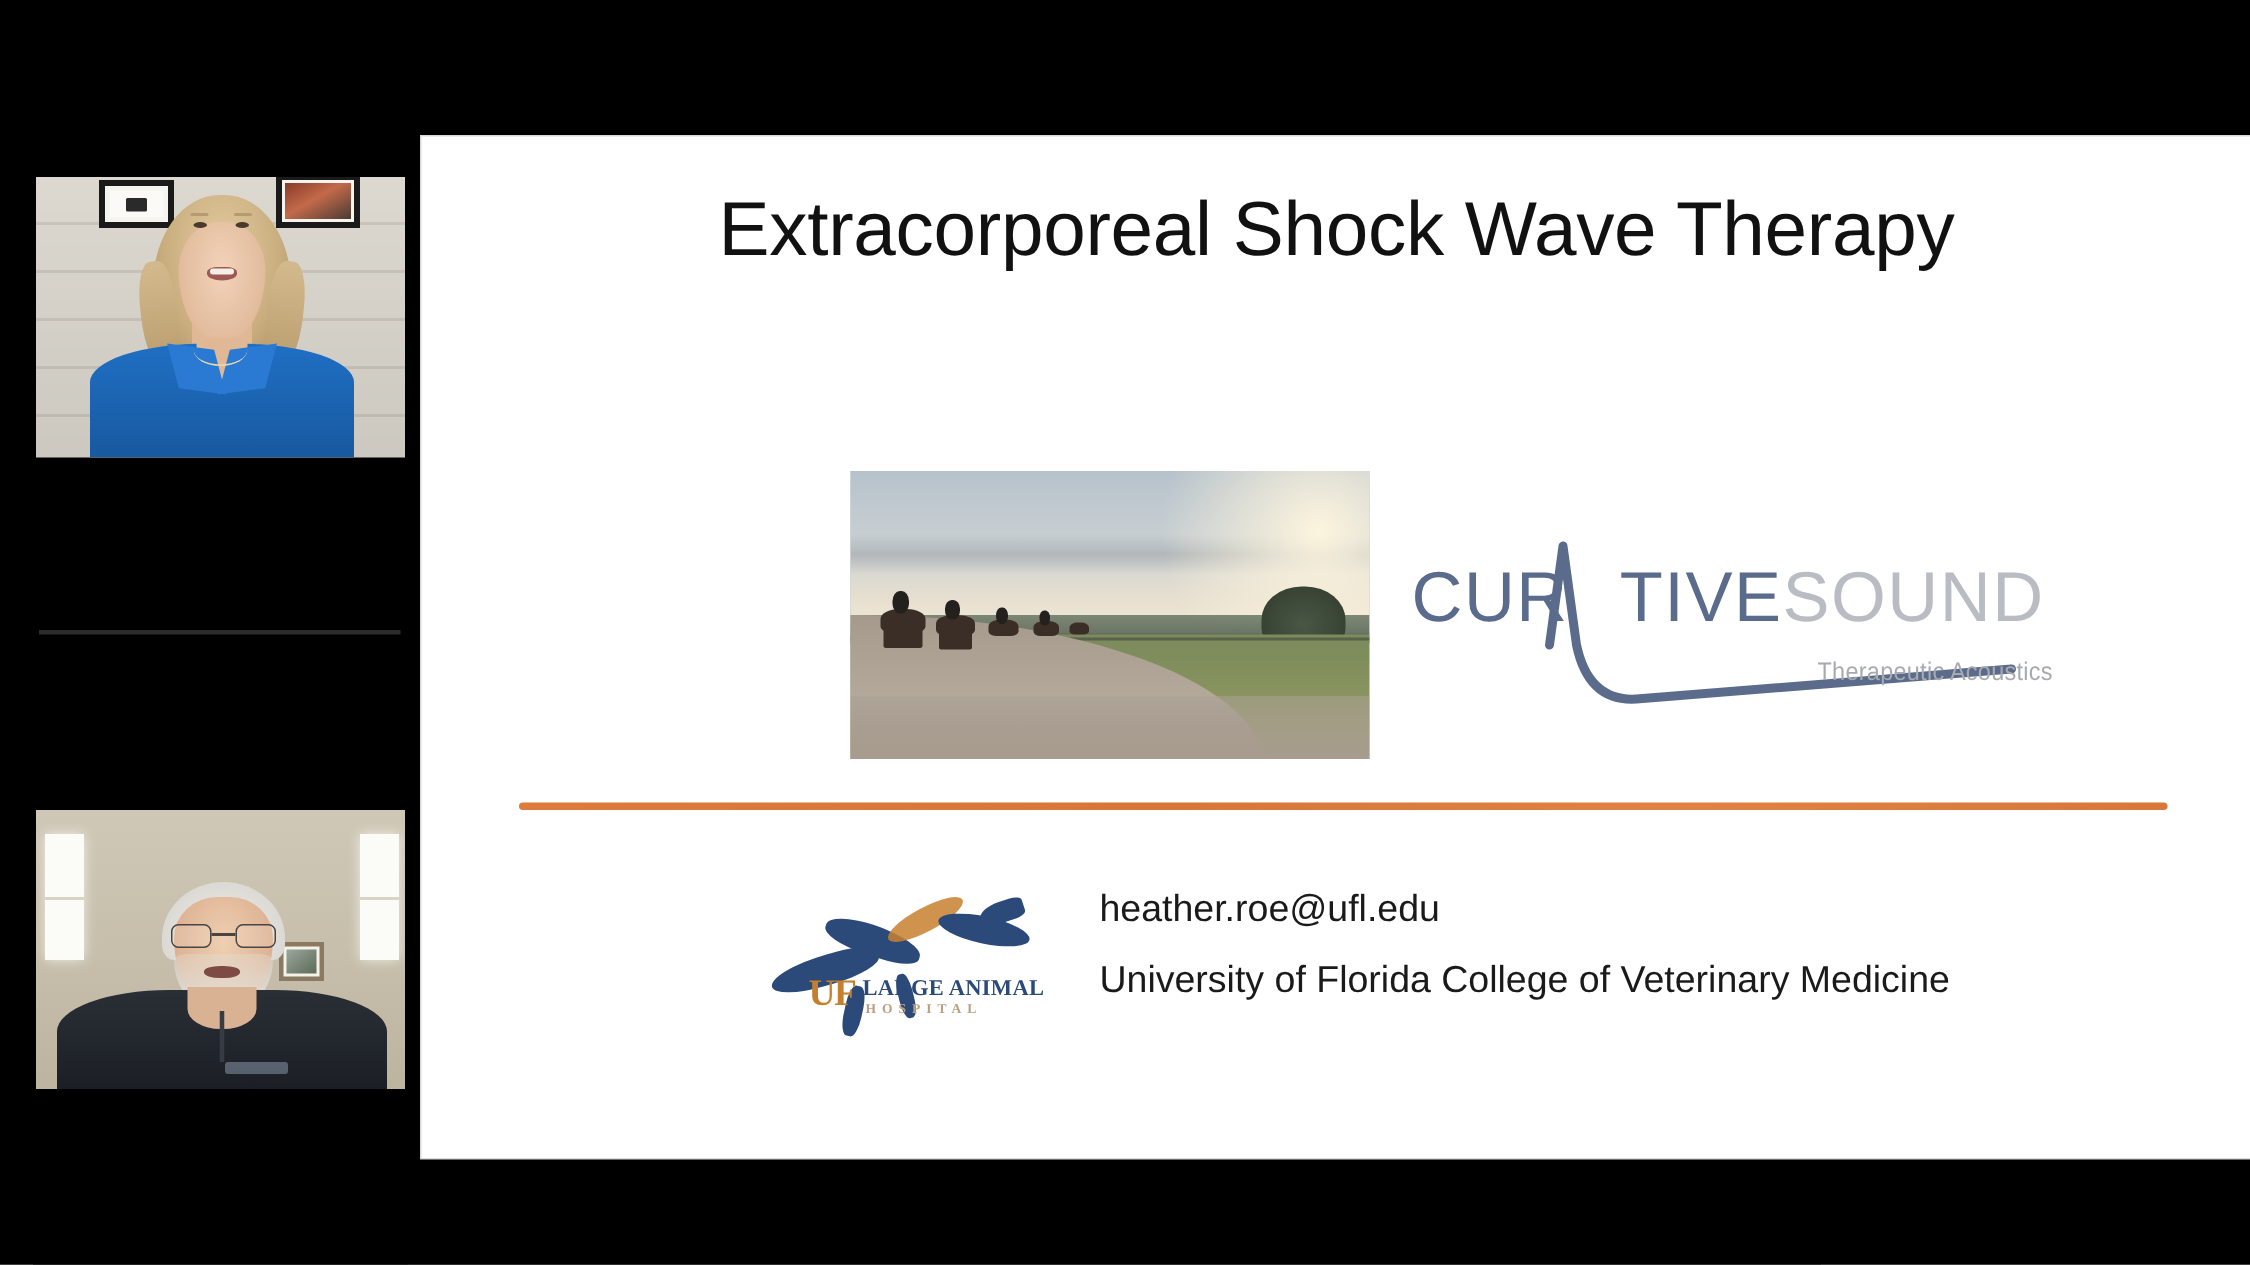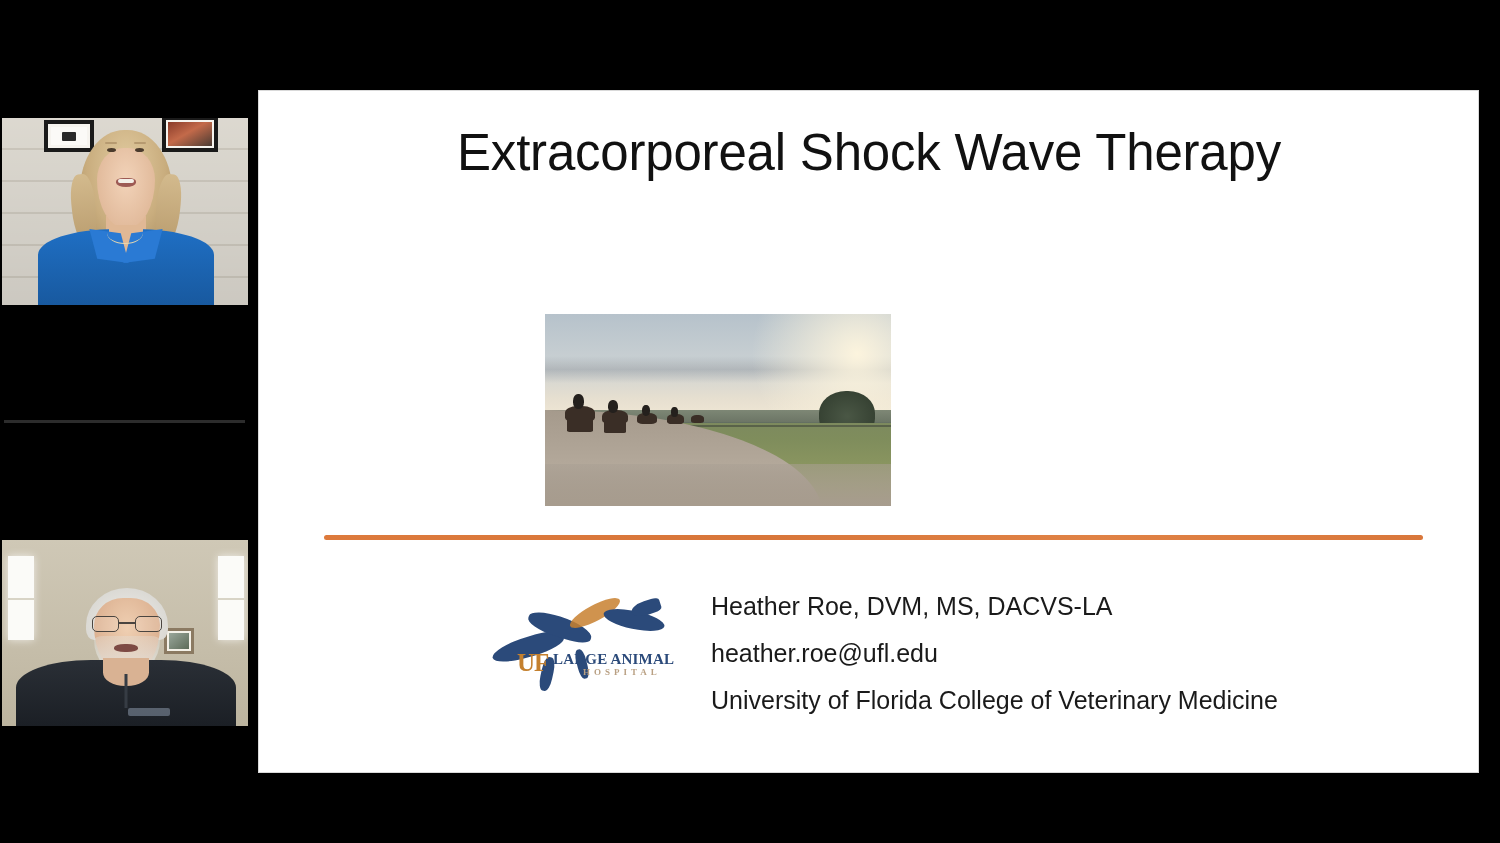--- a/index.html
+++ b/index.html
@@ -3,21 +3,21 @@
 <meta charset="utf-8">
 <title>Webinar Presentation</title>
 <style>
   * { margin:0; padding:0; box-sizing:border-box; }
   html, body {
     width:1500px; height:843px;
     background:#000;
     font-family:"Liberation Sans", sans-serif;
     overflow:hidden;
   }
-  #stage { position:relative; width:1192px; height:843px; background:#000; }
+  #stage { position:relative; width:1192px; height:843px; background:#000;margin-left:22px; }
 
   
   #participants { position:absolute; left:0; top:0; width:250px; height:843px; background:#000; }
 
   .tile { position:absolute; left:2px; width:246px; overflow:hidden; background:#111; }
   .tile.one { top:118px; height:187px; }
   .tile.two { top:540px; height:186px; }
 
   .tile-inner { position:absolute; inset:0; overflow:hidden; }
 
@@ -247,21 +247,21 @@
     font-family:"Liberation Serif", serif; letter-spacing:-1px;
   }
   .uf-name {
     position:absolute; left:72px; top:60px;
     font-size:15px; font-weight:700; color:#2b4a7a;
     font-family:"Liberation Serif", serif; letter-spacing:.2px; white-space:nowrap;
   }
   .uf-sub {
     position:absolute; left:74px; top:76px;
     font-size:9px; font-weight:700; color:#b9a083;
-    font-family:"Liberation Serif", serif; letter-spacing:4px; white-space:nowrap;padding-left:28px;
+    font-family:"Liberation Serif", serif; letter-spacing:4px; white-space:nowrap;
   }
 </style>
 </head>
 <body>
 
 <div id="stage">
 
   <div id="participants">
 
     <div class="tile one">
@@ -346,36 +346,44 @@
 
       <div class="horse" style="left:92px; top:99px; width:20px; height:11px;"></div>
       <div class="rider" style="left:97px; top:91px; width:8px; height:11px;"></div>
 
       <div class="horse" style="left:122px; top:100px; width:17px; height:10px;"></div>
       <div class="rider" style="left:126px; top:93px; width:7px; height:10px;"></div>
 
       <div class="horse" style="left:146px; top:101px; width:13px; height:8px;"></div>
     </div>
 
+    <div class="cs-logo">
+      <div class="cs-wordmark">
+        <span class="cs-dark">CUR</span><span class="cs-spacer"></span><span class="cs-dark">TIVE</span><span class="cs-light">SOUND</span>
+      </div>
+      <svg width="430" height="140" viewBox="0 0 430 140" style="position:absolute; left:0; top:0;">
+        <path d="M92 84 L101 18 L110 84 Q118 122 150 120 Q230 114 400 100" fill="none" stroke="#5a6b8c" stroke-width="6" stroke-linecap="round" stroke-linejoin="round"></path>
+      </svg>
+      <div class="cs-tag">Therapeutic Acoustics</div>
+    </div>
 
     <div class="orange-rule"></div>
 
     <div class="uf-logo">
       <div class="uf-horse-a"></div>
       <div class="uf-horse-b"></div>
       <div class="uf-horse-c"></div>
       <div class="uf-horse-d"></div>
       <div class="uf-leg1"></div>
       <div class="uf-leg2"></div>
       <div class="uf-head"></div>
       <div class="uf-uf">UF</div>
       <div class="uf-name">LARGE ANIMAL</div>
       <div class="uf-sub">HOSPITAL</div>
     </div>
 
     <div class="presenter">
-      <p>Heather Roe, DVM, MS, DACVS-LA</p>
       <p>heather.roe@ufl.edu</p>
       <p>University of Florida College of Veterinary Medicine</p>
     </div>
 
   </div>
 </div>
 
 </body></html>

